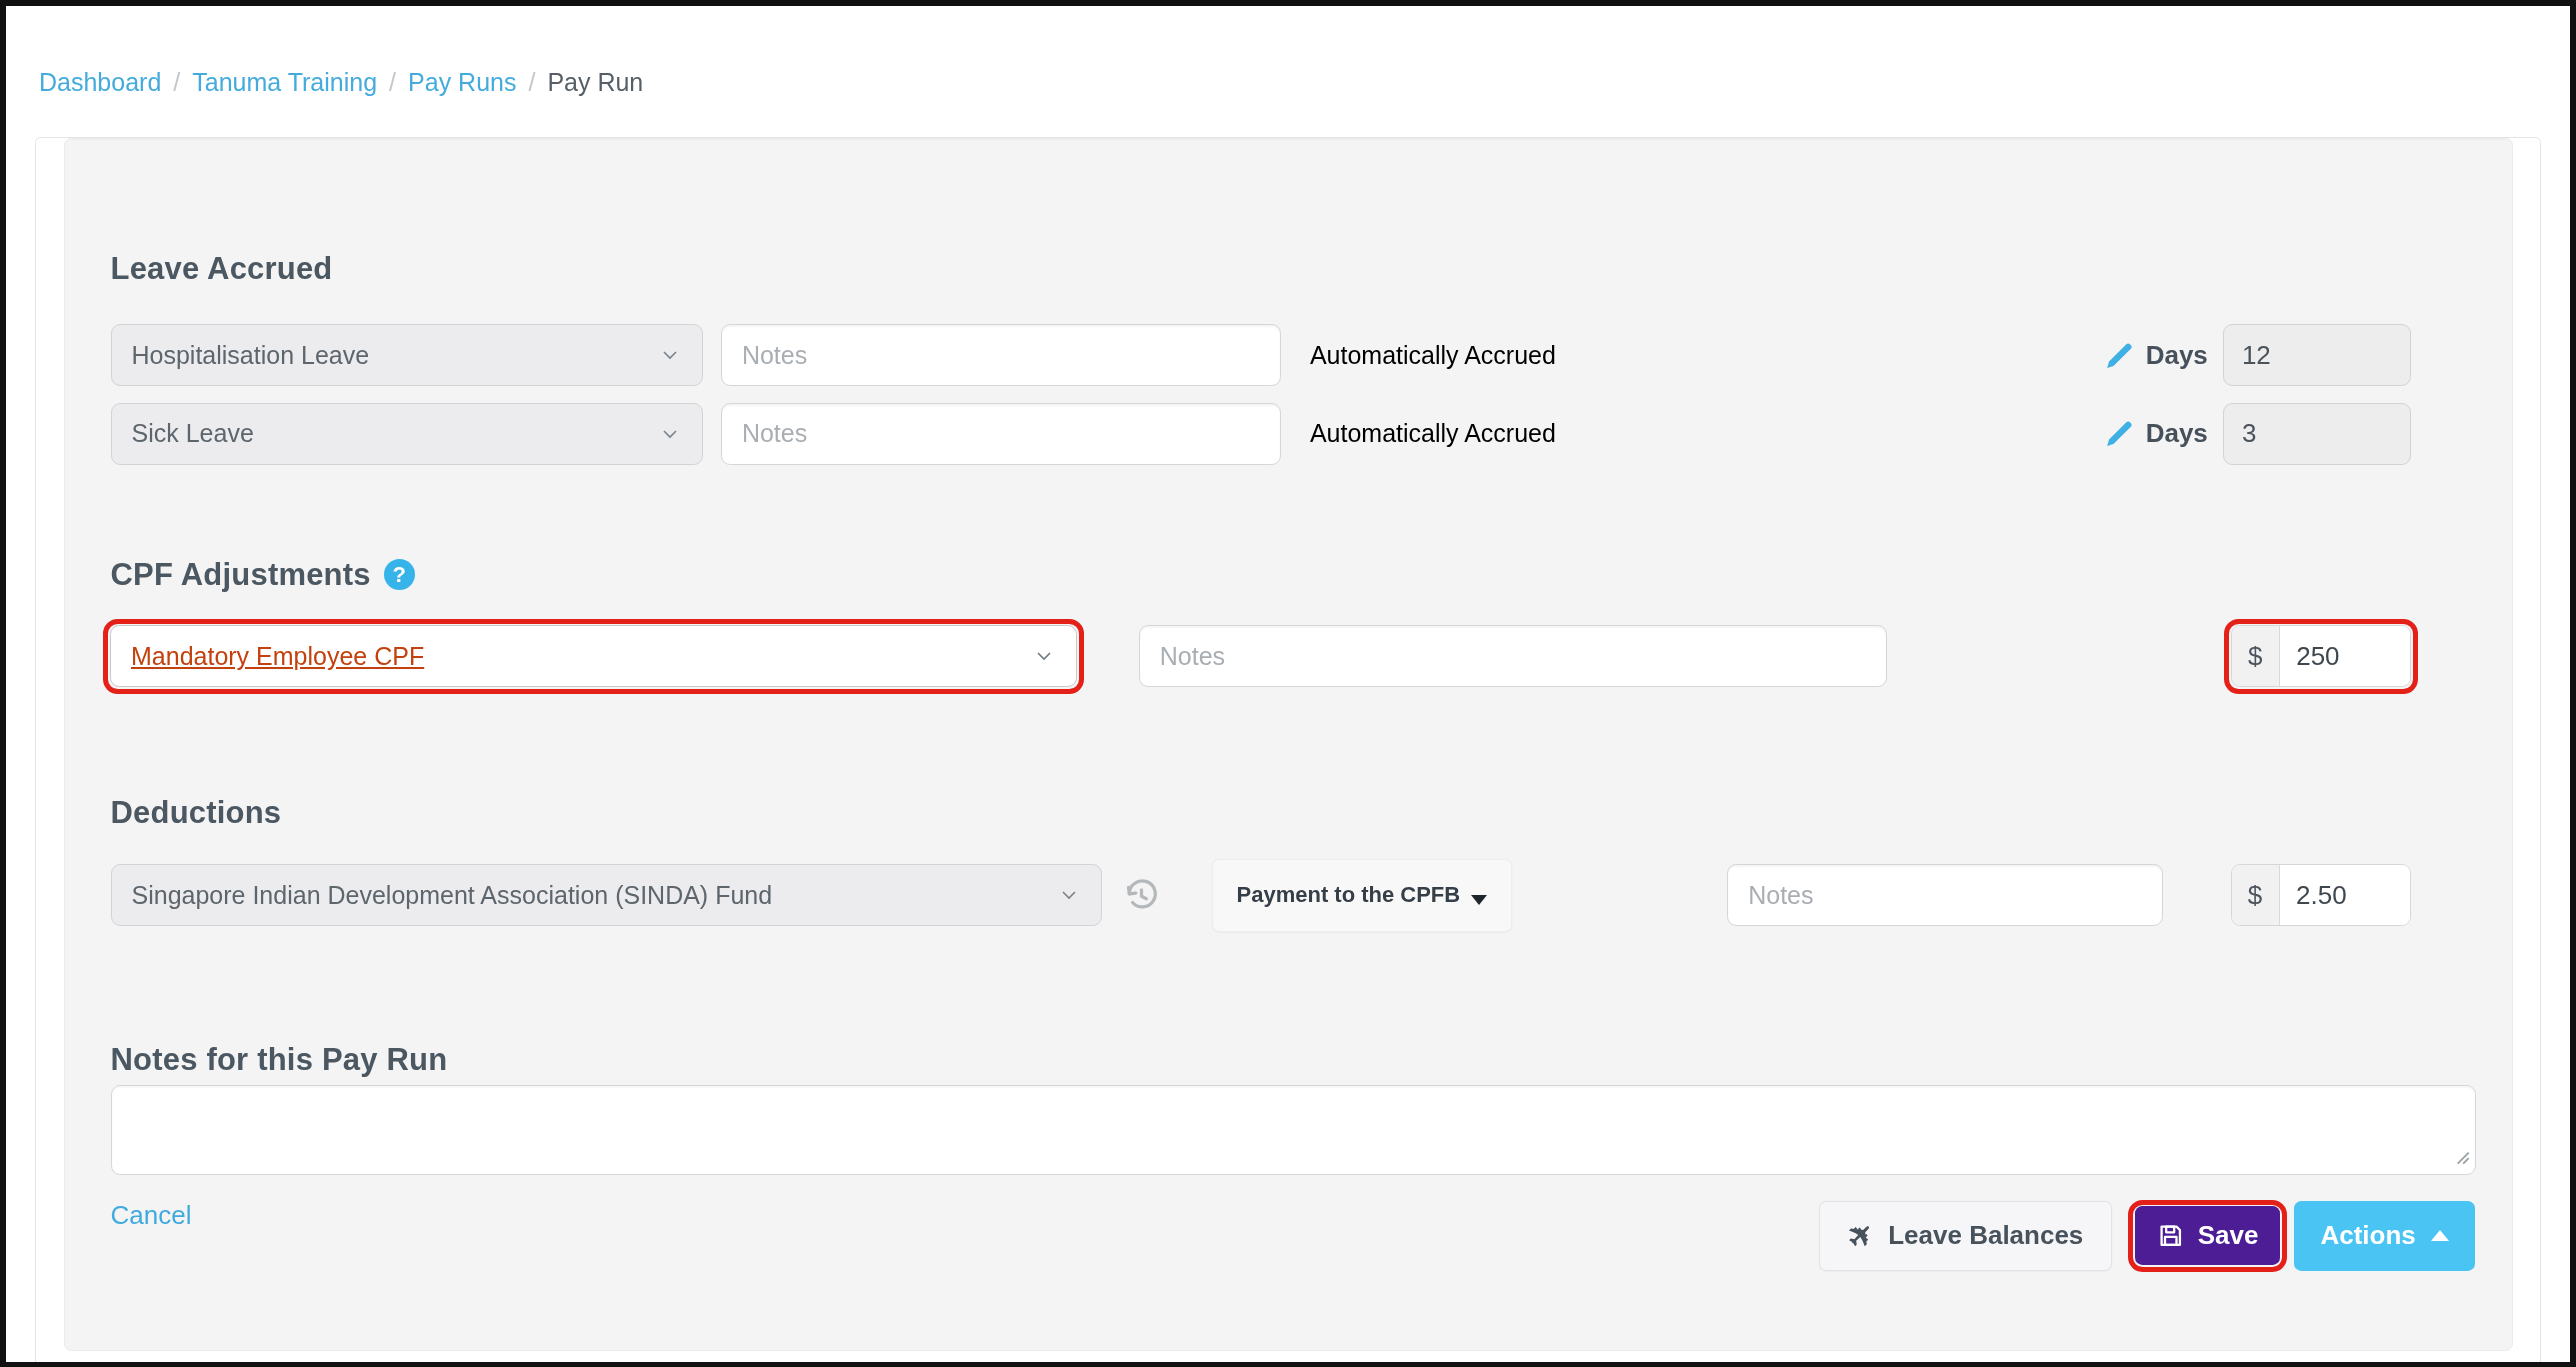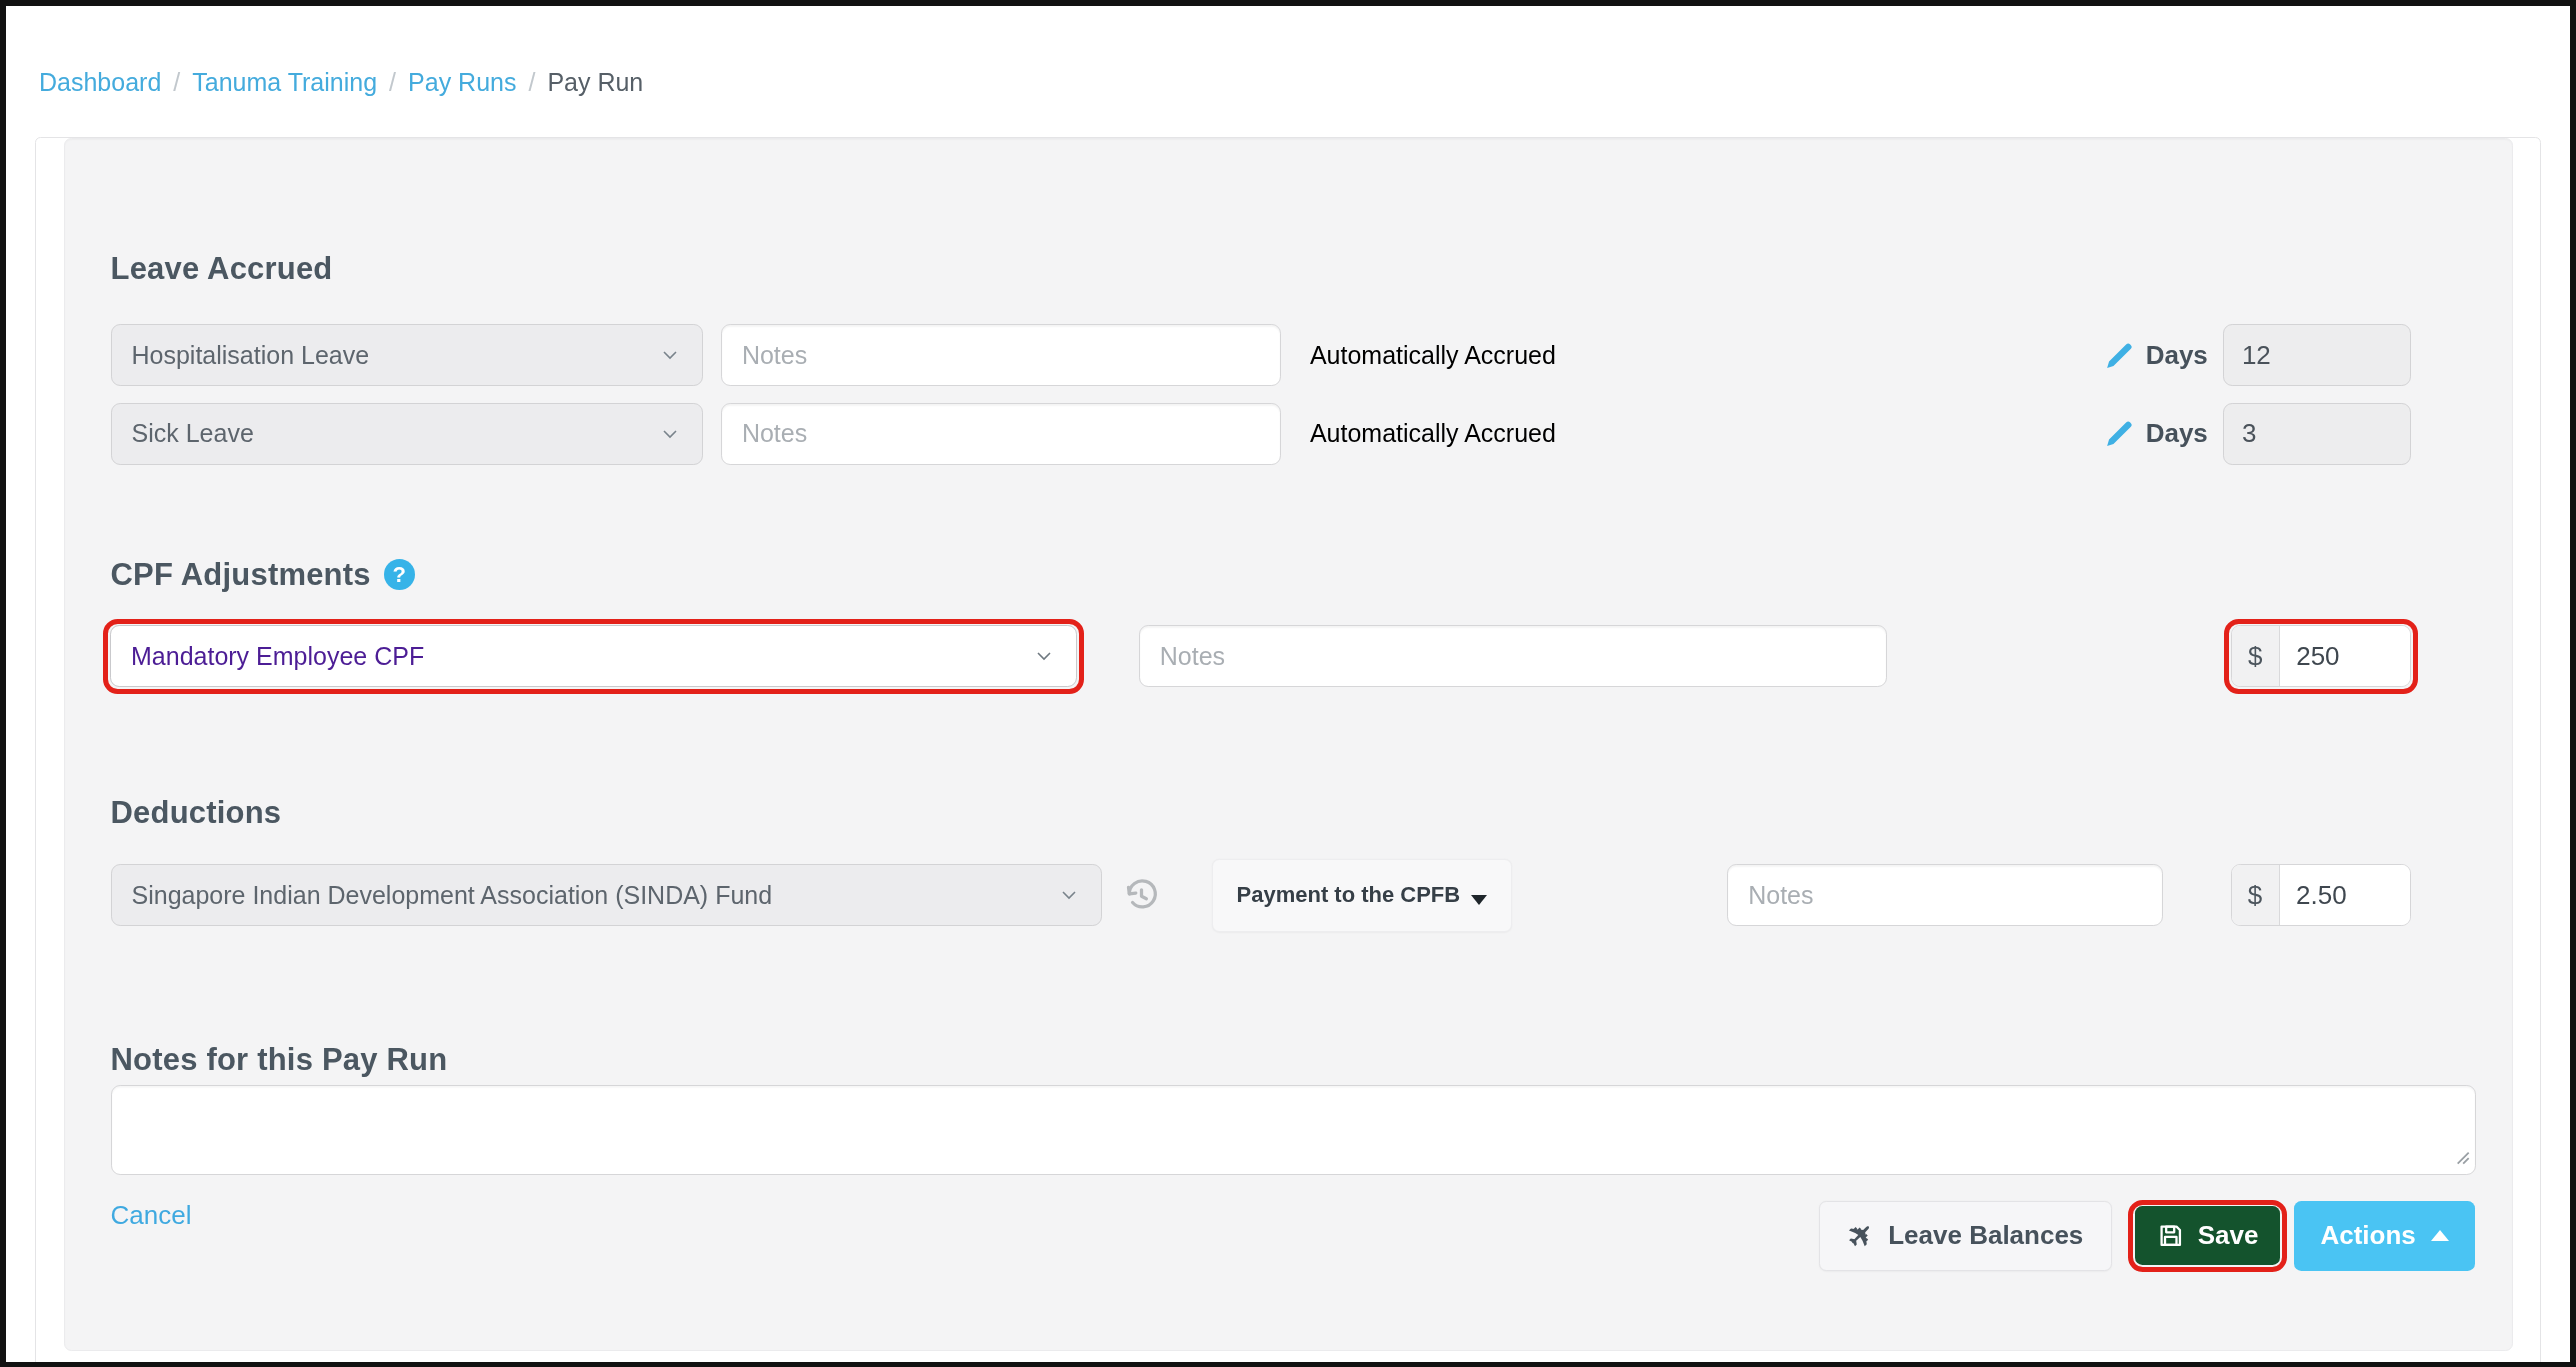--- a/index.html
+++ b/index.html
@@ -39,21 +39,21 @@
   .row { display:flex; align-items:center; }
 
   
   .select {
     height:62px; border:1.8px solid #d3d3d5; border-radius:9.2px; background:#ececee;
     display:flex; align-items:center; padding:0 20px; cursor:pointer;
     color:#5d656d; font-size:25px; position:relative;gap:48px;
   }
   .select .select-text { flex:1 1 auto; white-space:nowrap; overflow:hidden; }
   .select svg { flex:0 0 auto; }
-  .select.white { background:#fff; border-color:#c9c9cc; color:#4c1d95; }
+  .select.white { background:#fff; border-color:#c9c9cc; color:#c2410c;text-decoration:underline; }
 
   input.notes {
     height:62px; border:1.8px solid #d6d6d8; border-radius:9.2px; background:#fff;
     font-size:25px; color:#3f474f; padding:0 20px;
     font-family:"Liberation Sans",sans-serif;
     box-shadow: inset 0 1.8px 1.8px rgba(0,0,0,.05);
   }
   input.notes::placeholder { color:#a9aeb3; }
 
   input.value-input {
@@ -136,21 +136,21 @@
   .footer-buttons { margin-left:auto; display:flex; align-items:center; }
   .btn-leave-balances {
     height:70px; padding:0 27.5px; border-radius:7.3px; background:#f6f6f8;
     border:0.9px solid #e3e3e6; cursor:pointer; display:flex; align-items:center;
     font-size:26px; font-weight:700; color:#47525c; box-shadow:0 0.9px 1.8px rgba(0,0,0,.04);
     font-family:"Liberation Sans",sans-serif;
   }
   .plane-glyph { display:inline-block; transform:rotate(-45deg); font-size:31px; color:#47525c; margin-right:14.7px; line-height:1; }
   .save-ring { margin-left:16.5px; }
   .btn-save {
-    height:59px; padding:0 22px; border:none; border-radius:7.3px; background:#14532d;
+    height:59px; padding:0 22px; border:none; border-radius:7.3px; background:#4c1d95;
     color:#fff; font-size:26px; font-weight:700; cursor:pointer;
     display:flex; align-items:center; gap:13px;
     font-family:"Liberation Sans",sans-serif;
   }
   .btn-actions {
     margin-left:7.3px; height:70px; padding:0 26px; border:none; border-radius:7.3px;
     background:#4ac4f3; color:#fff; font-size:26px; font-weight:700; cursor:pointer;
     display:flex; align-items:center;
     font-family:"Liberation Sans",sans-serif;
   }

